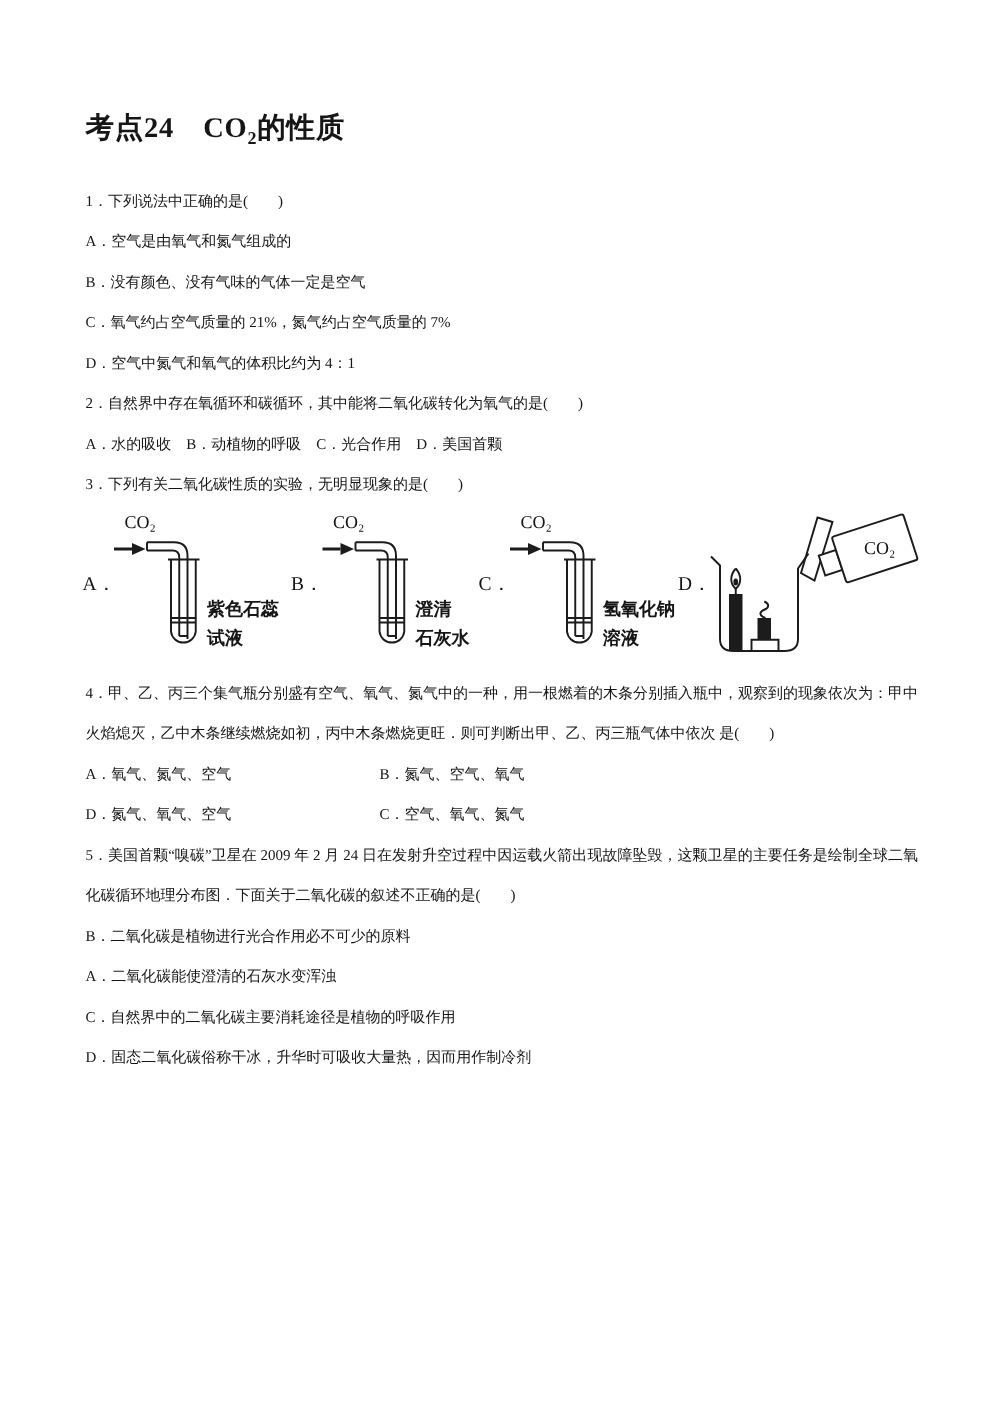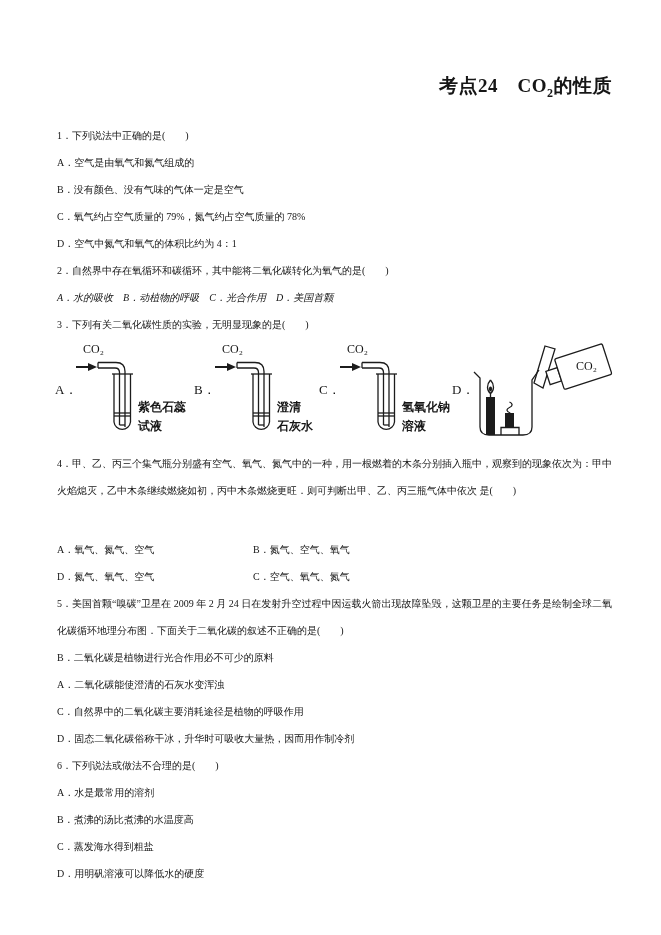--- a/index.html
+++ b/index.html
@@ -3,29 +3,29 @@
 <meta charset="utf-8">
 <style>
   html,body { margin:0; padding:0; }
   body {
     width:661px; height:935px; background:#ffffff; overflow:hidden;
     font-family:"Liberation Serif","DejaVu Serif",serif;
     color:#161616;
   }
   .page { padding:72px 49px 0 57px; box-sizing:border-box; width:661px; }
   .title {
-    text-align:right; font-size:19px; font-weight:bold;
+    text-align:left; font-size:19px; font-weight:bold;
     margin:0 0 15px 0; line-height:28px; letter-spacing:0.5px;
   }
   .title sub { font-size:12px; }
   .line { margin:0; font-size:10px; line-height:27px; }
   .stem { text-align:justify; }
   .opts-inline { display:flex; gap:10px; }
-  .opts-inline .pair { white-space:nowrap;font-style:italic; }
-  .opts-grid { display:grid; grid-template-columns:196px auto;margin-top:32px; }
+  .opts-inline .pair { white-space:nowrap; }
+  .opts-grid { display:grid; grid-template-columns:196px auto; }
   .figure-row {
     display:flex; align-items:flex-start; height:106px;
     margin:2px 0 4px -2px; width:575px;
   }
   .apparatus { display:flex; flex:0 0 auto; }
   .apparatus.gap-a { margin-right:8px; }
   .apparatus.gap-b { margin-right:6px; }
   .apparatus.gap-c { margin-right:2px; }
   .opt-letter { font-size:13px; line-height:16px; margin-top:42px; width:20px; flex:0 0 auto; }
   .reagent {
@@ -43,21 +43,21 @@
 <body>
 
 <div class="page">
 
   <h1 class="title"><span>考点24　CO</span><sub>2</sub><span>的性质</span></h1>
 
   <section>
     <p class="line stem"><span>1．</span><span>下列说法中正确的是(　　)</span></p>
     <p class="line"><span>A．</span><span>空气是由氧气和氮气组成的</span></p>
     <p class="line"><span>B．</span><span>没有颜色、没有气味的气体一定是空气</span></p>
-    <p class="line"><span>C．</span><span>氧气约占空气质量的 79%，氮气约占空气质量的 78%</span></p>
+    <p class="line"><span>C．</span><span>氧气约占空气质量的 21%，氮气约占空气质量的 7%</span></p>
     <p class="line"><span>D．</span><span>空气中氮气和氧气的体积比约为 4：1</span></p>
   </section>
 
   <section>
     <p class="line stem"><span>2．</span><span>自然界中存在氧循环和碳循环，其中能将二氧化碳转化为氧气的是(　　)</span></p>
     <p class="line opts-inline">
       <span class="pair"><span>A．</span><span>水的吸收</span></span>
       <span class="pair"><span>B．</span><span>动植物的呼吸</span></span>
       <span class="pair"><span>C．</span><span>光合作用</span></span>
       <span class="pair"><span>D．</span><span>美国首颗</span></span>
@@ -172,21 +172,14 @@
   </section>
 
   <section>
     <p class="line stem"><span>5．</span><span>美国首颗“嗅碳”卫星在 2009 年 2 月 24 日在发射升空过程中因运载火箭出现故障坠毁，这颗卫星的主要任务是绘制全球二氧化碳循环地理分布图．下面关于二氧化碳的叙述不正确的是(　　)</span></p>
     <p class="line"><span>B．</span><span>二氧化碳是植物进行光合作用必不可少的原料</span></p>
     <p class="line"><span>A．</span><span>二氧化碳能使澄清的石灰水变浑浊</span></p>
     <p class="line"><span>C．</span><span>自然界中的二氧化碳主要消耗途径是植物的呼吸作用</span></p>
     <p class="line"><span>D．</span><span>固态二氧化碳俗称干冰，升华时可吸收大量热，因而用作制冷剂</span></p>
   </section>
 
-  <section>
-    <p class="line stem"><span>6．</span><span>下列说法或做法不合理的是(　　)</span></p>
-    <p class="line"><span>A．</span><span>水是最常用的溶剂</span></p>
-    <p class="line"><span>B．</span><span>煮沸的汤比煮沸的水温度高</span></p>
-    <p class="line"><span>C．</span><span>蒸发海水得到粗盐</span></p>
-    <p class="line"><span>D．</span><span>用明矾溶液可以降低水的硬度</span></p>
-  </section>
 
 </div>
 
 </body></html>

